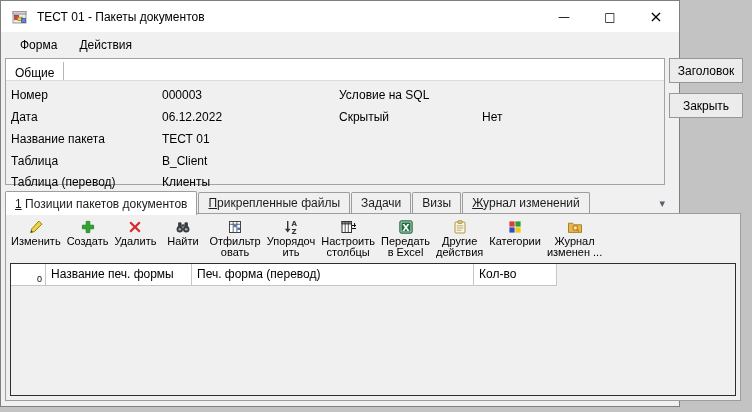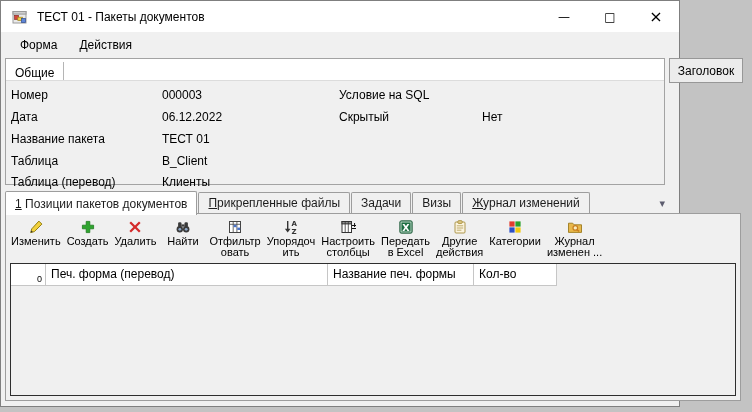--- a/index.html
+++ b/index.html
@@ -126,20 +126,23 @@
 
     <span class="fld" style="left:333px; top:30px;">Условие на SQL</span>
     <span class="fld" style="left:476px; top:30px;"></span>
     <span class="fld" style="left:333px; top:52px;">Скрытый</span>
     <span class="fld" style="left:476px; top:52px;">Нет</span>
   </div>
 
   <div class="side-btn" style="top:46px;margin-top:11px;">
     <span>Заголовок</span>
   </div>
+  <div class="side-btn" style="top:92px;">
+    <span>Закрыть</span>
+  </div>
 
   <div class="list-tabs">
     <div class="list-tab active">
       <span class="hot">1</span><span> Позиции пакетов документов</span>
     </div>
     <div class="list-tab">
       <span class="hot">П</span><span>рикрепленные файлы</span>
     </div>
     <div class="list-tab">
       <span class="hot"></span><span>Задачи</span>
@@ -297,21 +300,21 @@
         <span class="tool-label">Журнал</span>
         <span class="tool-label">изменен ...</span>
       </div>
     </div>
 
     <div class="grid">
       <div class="grid-header">
         <div class="gh-cell gh-selector">
           <span class="row-counter">0</span>
         </div>
+        <div class="gh-cell gh-c1">Название печ. формы</div>
         <div class="gh-cell gh-c2">Печ. форма (перевод)</div>
-        <div class="gh-cell gh-c1">Название печ. формы</div>
         <div class="gh-cell gh-c3">Кол-во</div>
       </div>
       <div style="height:100%;"></div>
     </div>
   </div>
 
 </div>
 
 </body></html>

